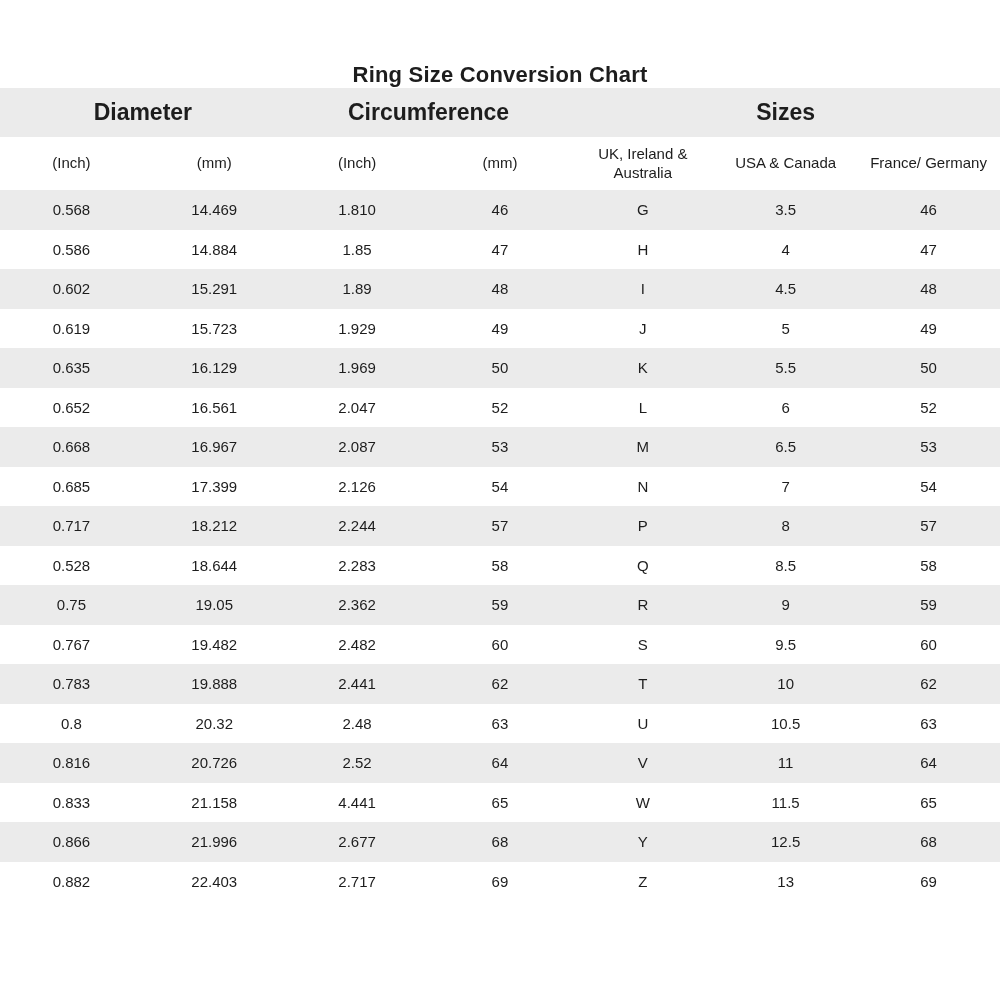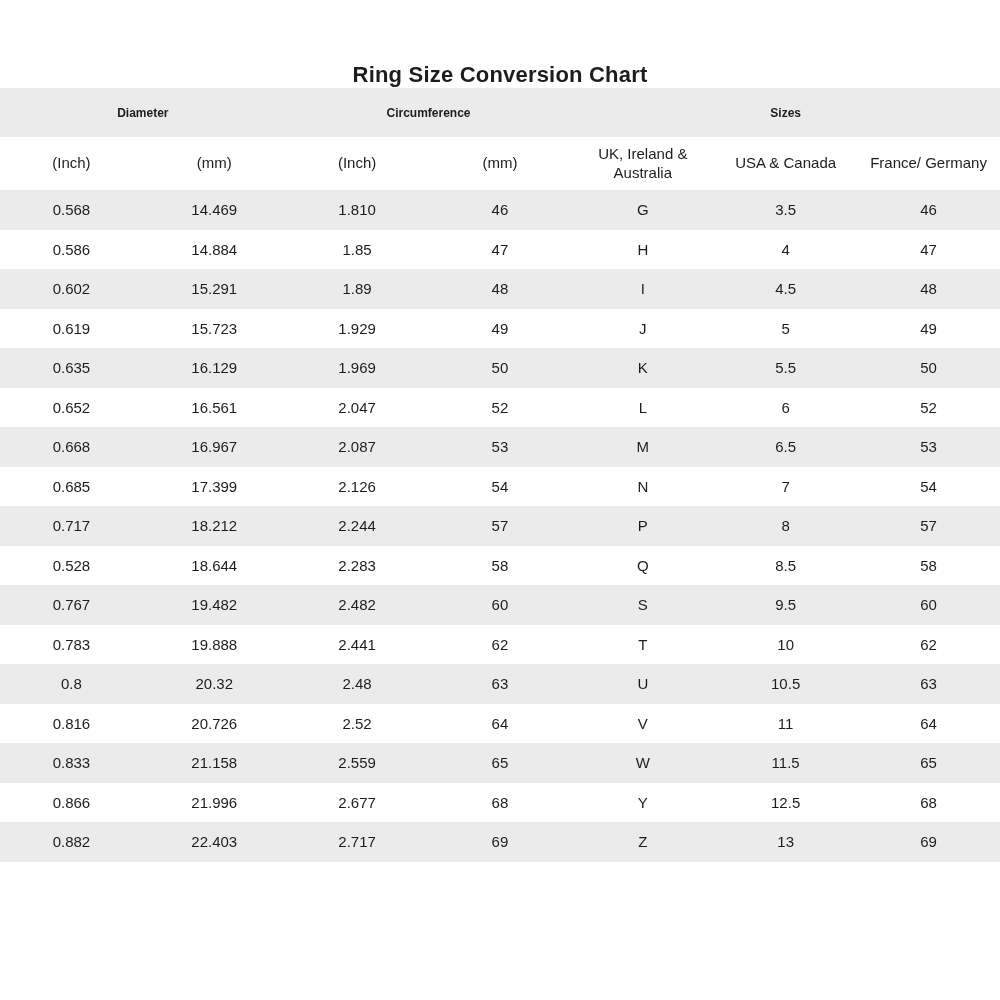--- a/index.html
+++ b/index.html
@@ -31,21 +31,21 @@
   }
   table.ring-table{
     width:1000px;
     border-collapse:collapse;
     table-layout:fixed;
   }
   table.ring-table col{ width:14.2857%; }
   tr.group-row th{
     height:49px;
     background:var(--stripe);
-    font-size:12px;
+    font-size:23px;
     font-weight:bold;
     text-align:center;
     vertical-align:middle;
     padding:0;
   }
   tr.sub-row th{
     height:53px;
     background:var(--bg);
     font-size:15px;
     font-weight:normal;
@@ -182,20 +182,29 @@
       <tr>
     <td>0.528</td>
     <td>18.644</td>
     <td>2.283</td>
     <td>58</td>
     <td>Q</td>
     <td>8.5</td>
     <td>58</td>
   </tr>
       <tr>
+    <td>0.75</td>
+    <td>19.05</td>
+    <td>2.362</td>
+    <td>59</td>
+    <td>R</td>
+    <td>9</td>
+    <td>59</td>
+  </tr>
+      <tr>
     <td>0.767</td>
     <td>19.482</td>
     <td>2.482</td>
     <td>60</td>
     <td>S</td>
     <td>9.5</td>
     <td>60</td>
   </tr>
       <tr>
     <td>0.783</td>
@@ -220,21 +229,21 @@
     <td>20.726</td>
     <td>2.52</td>
     <td>64</td>
     <td>V</td>
     <td>11</td>
     <td>64</td>
   </tr>
       <tr>
     <td>0.833</td>
     <td>21.158</td>
-    <td>2.559</td>
+    <td>4.441</td>
     <td>65</td>
     <td>W</td>
     <td>11.5</td>
     <td>65</td>
   </tr>
       <tr>
     <td>0.866</td>
     <td>21.996</td>
     <td>2.677</td>
     <td>68</td>

